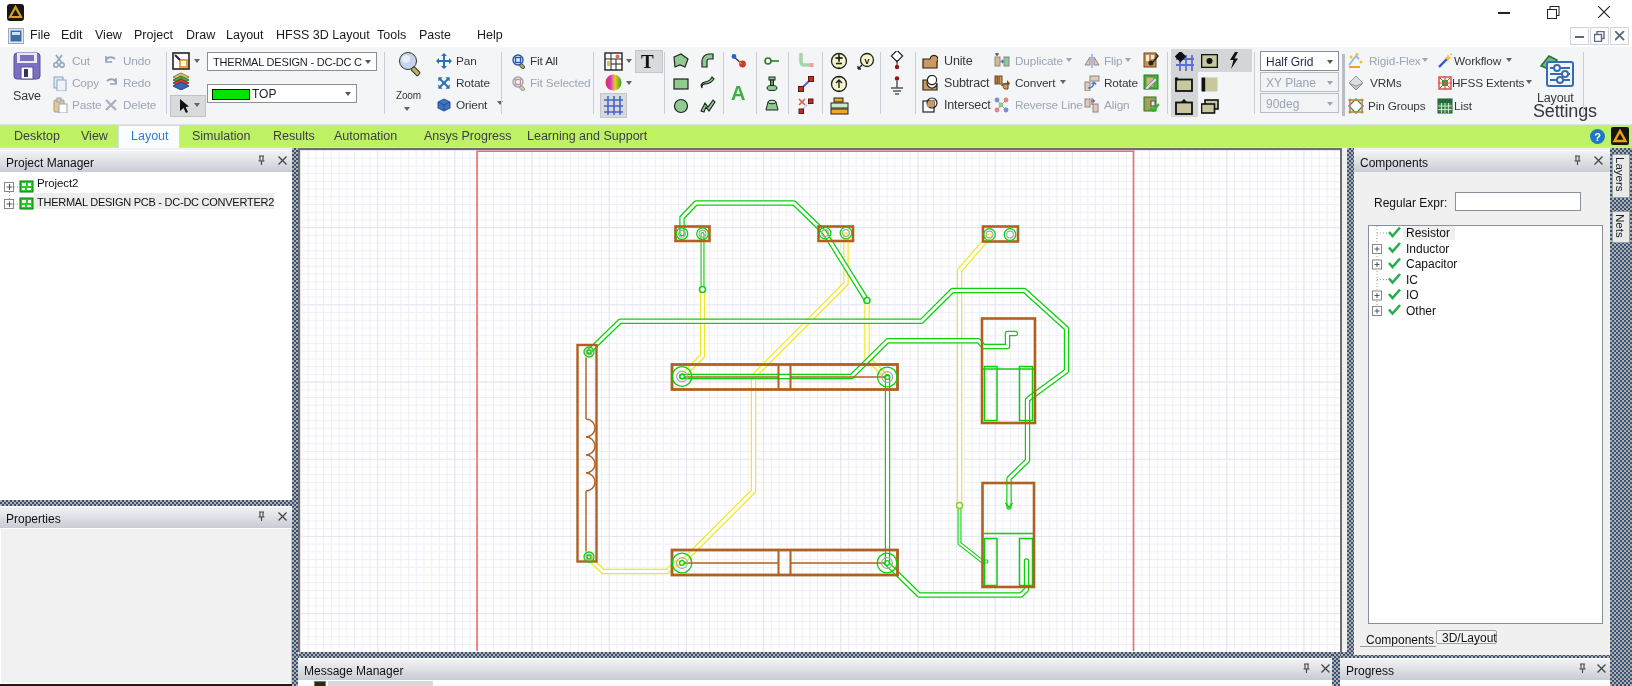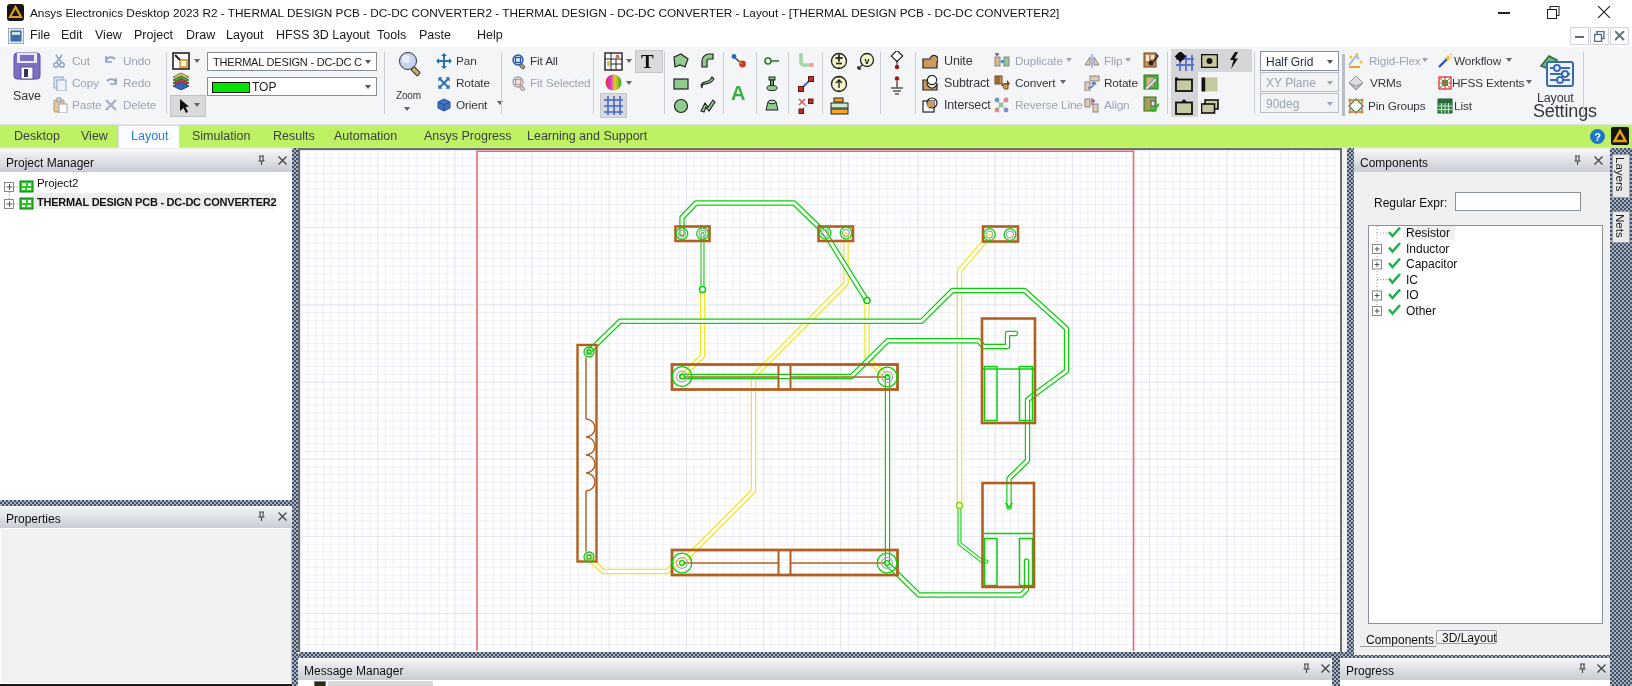--- a/index.html
+++ b/index.html
@@ -24,21 +24,20 @@
 .combog{background:#f2f3f5;border:1px solid #b8bcc4;color:#98a4b4}
 .cbarr{position:absolute;right:5px;top:8px;width:0;height:0;border-left:3.5px solid transparent;border-right:3.5px solid transparent;border-top:4.5px solid #555}
 </style></head>
 <body>
 
 <div id="titlebar">
  <svg class="abs" style="left:7px;top:4px" width="17" height="17" viewBox="0 0 17 17">
       <rect x="0" y="0" width="17" height="17" rx="3" fill="#181512"></rect>
       <path d="M3 13 L8.5 3 L14 13 Z" fill="none" stroke="#d4a017" stroke-width="2.2"></path>
     </svg>
- <div class="t">Ansys Electronics Desktop 2023 R2 - THERMAL DESIGN PCB - DC-DC CONVERTER2 - THERMAL DESIGN - DC-DC CONVERTER - Layout - [THERMAL DESIGN PCB - DC-DC CONVERTER2]</div>
  <div class="abs" style="left:1498px;top:12px;width:12px;height:1.5px;background:#222"></div>
  <svg class="abs" style="left:1547px;top:6px" width="13" height="13">
       <rect x="3" y="0.5" width="9" height="9" fill="none" stroke="#222"></rect>
       <rect x="0.5" y="3.5" width="9" height="9" fill="#fff" stroke="#222"></rect>
     </svg>
  <svg class="abs" style="left:1598px;top:6px" width="12" height="12">
       <path d="M0,0 L12,12 M12,0 L0,12" stroke="#222" stroke-width="1.2"></path>
     </svg>
 </div>
 
@@ -130,21 +129,21 @@
     </svg>
  <div class="abs" style="left:170px;top:95px;width:36px;height:22px;background:#d9dadc;border:1px solid #c0c2c6"></div>
  <svg class="abs" style="left:178px;top:98px" width="12" height="16">
       <path d="M2 1 L2 13 L5.5 10 L8 15 L10 14 L7.6 9 L11 8.6 Z" fill="#111"></path>
     </svg>
  <div class="arr" style="left:194px;top:103px"></div>
  <div class="combo" style="left:207px;top:52px;width:170px;height:19px">
       <span style="position:absolute;left:5px;top:3px;white-space:nowrap;font-size:11px;letter-spacing:-0.2px">THERMAL DESIGN - DC-DC C</span>
       <div class="cbarr" style="top:7px"></div>
     </div>
- <div class="combo" style="left:207px;top:77px;width:170px;height:19px">
+ <div class="combo" style="left:207px;top:84px;width:150px;height:19px">
       <div class="abs" style="left:4px;top:3.5px;width:38px;height:11px;background:#00e400;border:1px solid #111"></div>
       <span style="position:absolute;left:44px;top:2px">TOP</span>
       <div class="cbarr" style="top:7px"></div>
     </div>
  <div class="sep" style="left:384px"></div>
 
  <svg class="abs" style="left:396px;top:50px" width="28" height="28" viewBox="0 0 28 28">
       <circle cx="12" cy="11" r="8.5" fill="#c8d4ec" stroke="#333"></circle>
       <circle cx="10" cy="9" r="4" fill="#e8eef8"></circle>
       <rect x="18" y="16.5" width="9" height="4.5" rx="1" transform="rotate(45 18 16.5)" fill="#b9b267" stroke="#333"></rect>
@@ -541,21 +540,21 @@
           <rect x="24" y="12" width="4" height="2" fill="#fff"></rect>
     <rect x="17" y="22" width="13" height="11" fill="#22cf22" stroke="#0a7a0a"></rect>
           <rect x="19" y="24" width="4" height="3" fill="#fff"></rect>
           <rect x="25" y="24" width="3" height="3" fill="#fff"></rect>
           <rect x="19" y="29" width="3" height="2" fill="#fff"></rect>
           <rect x="24" y="29" width="4" height="2" fill="#fff"></rect>
    </g>
   </svg>
   <div class="abs" style="left:37px;top:5px;font-size:11.5px;letter-spacing:-0.1px;color:#111;white-space:nowrap">Project2</div>
   <div class="abs" style="left:34px;top:21px;width:240px;height:16px;background:#ededed"></div>
-  <div class="abs" style="left:37px;top:23.5px;font-size:11px;letter-spacing:-0.25px;font-weight:bold;color:#111;white-space:nowrap">THERMAL DESIGN PCB - DC-DC CONVERTER2</div>
+  <div class="abs" style="left:37px;top:23.5px;font-size:11px;letter-spacing:-0.25px;font-weight:normal;color:#111;white-space:nowrap">THERMAL DESIGN PCB - DC-DC CONVERTER2</div>
  </div>
 
  <div class="abs hatch" style="left:292px;top:148px;width:7px;height:538px"></div>
 
  <div class="abs hatch" style="left:0px;top:500px;width:292px;height:6px"></div>
  <div class="phead" style="left:0px;top:506px;width:292px;height:22px">
       <span class="txt">Properties</span>
   <svg class="pin" style="left:256px" width="11" height="11">
         <path d="M3 1 H8 M4 1 V6 M7 1 V6 M2.5 6 H8.5 M5.5 6 V10" stroke="#444" fill="none" stroke-width="1.1"></path>
       </svg>

